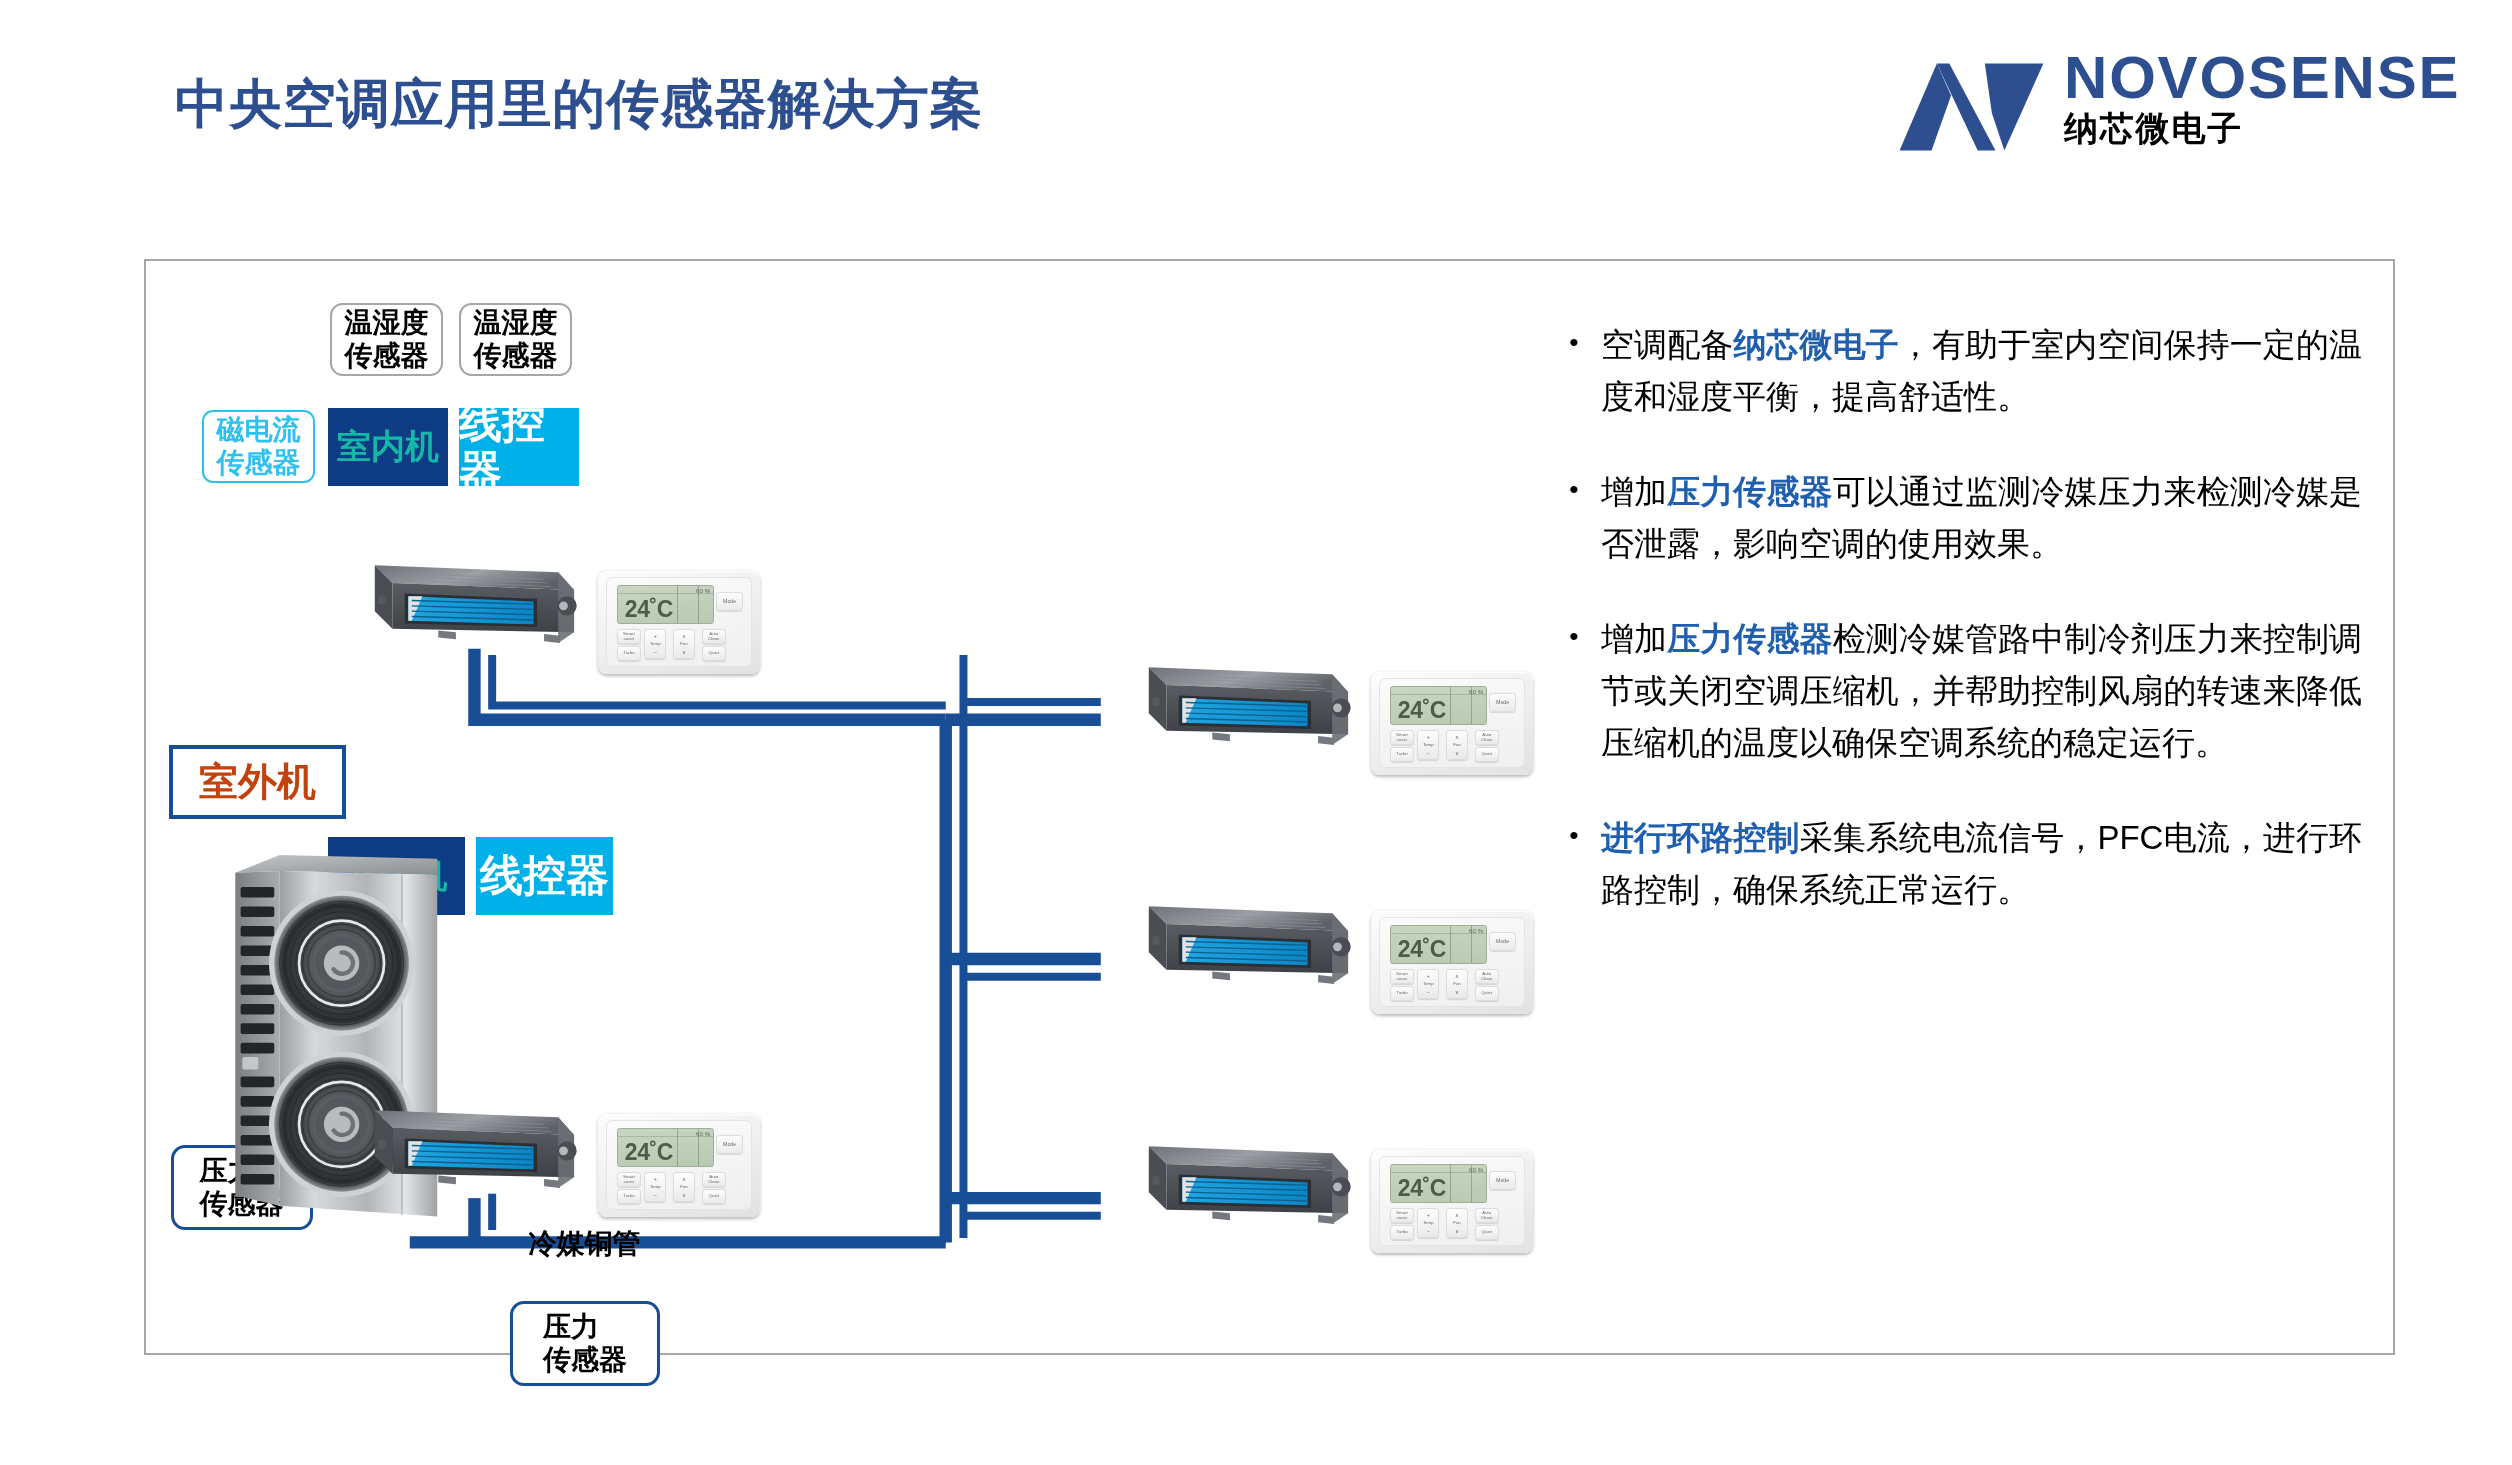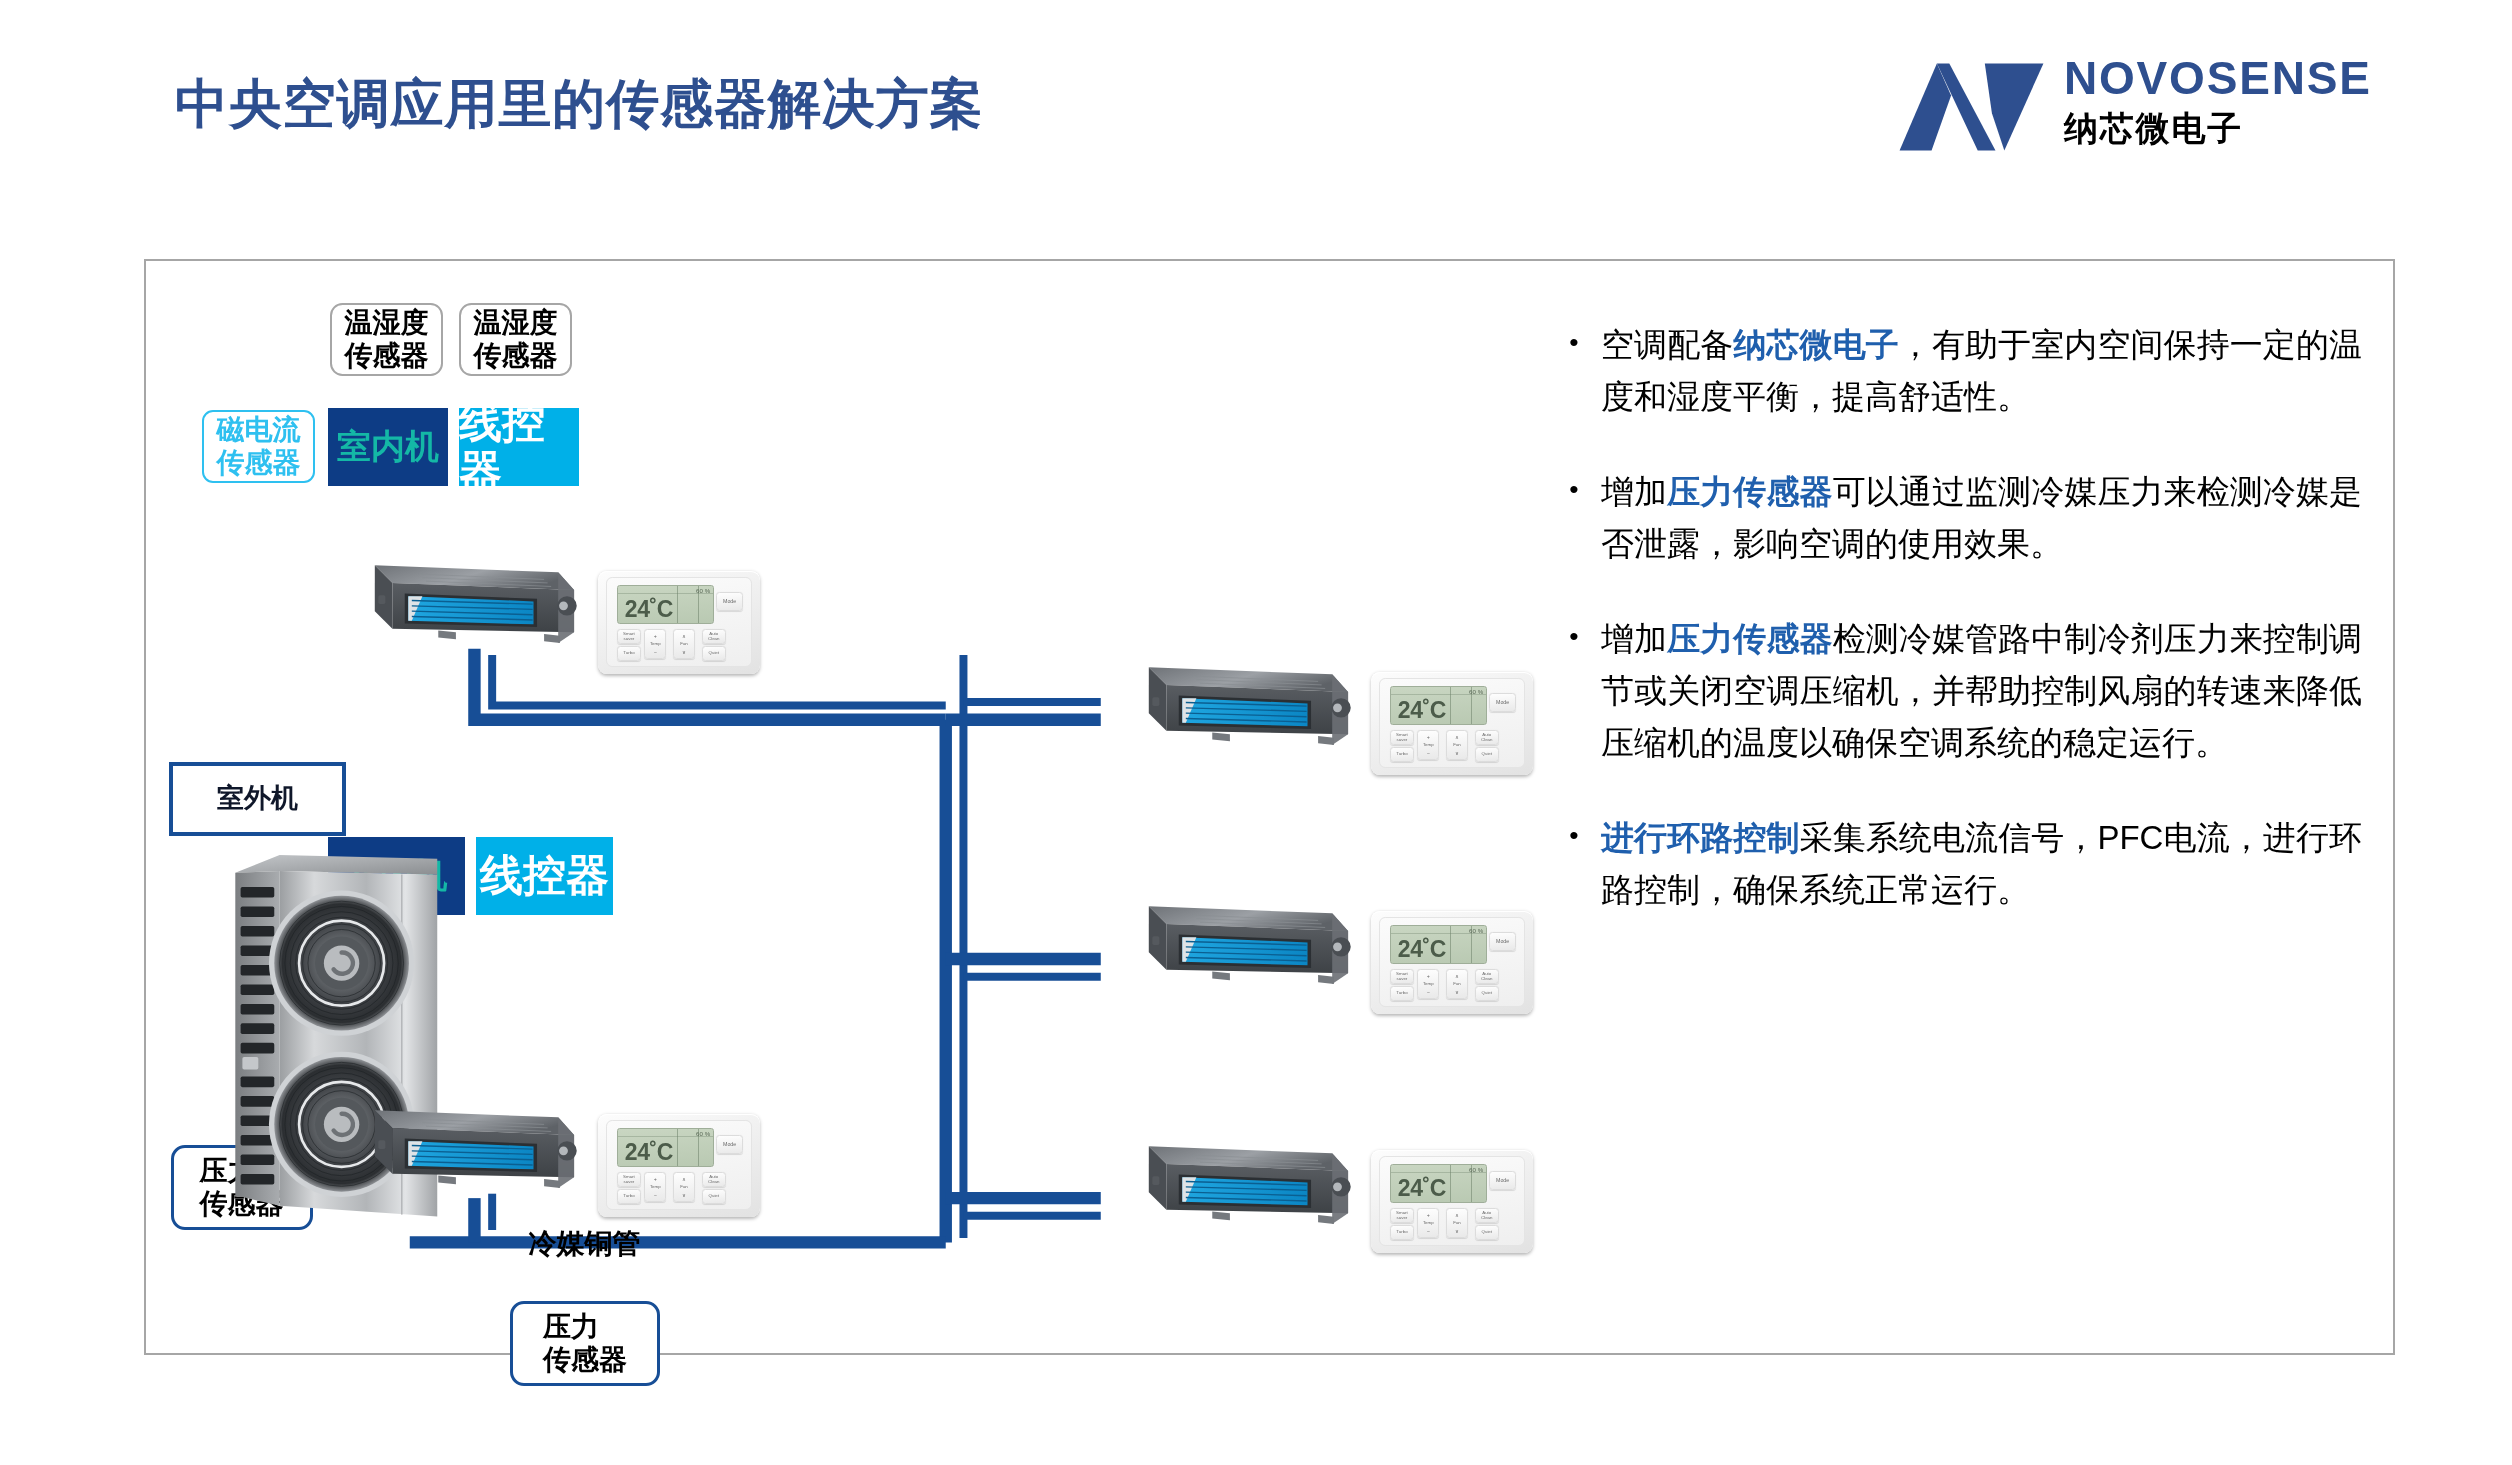--- a/index.html
+++ b/index.html
@@ -30,21 +30,21 @@
     width: 496px; height: 103px;
   }
   .logo-mark {
     position: absolute; left: 0; top: 0;
     width: 151px; height: 103px;
   }
   .logo-text {
     position: absolute; left: 168px; top: 1.8px;
   }
   .logo-en {
-    font-size: 46px;
+    font-size: 60px;
     font-weight: bold;
     color: #2e4f8f;
     letter-spacing: 1.8px;
     line-height: 50px;
     white-space: nowrap;
   }
   .logo-cn {
     font-size: 34px;
     font-weight: bold;
     color: #000000;
@@ -103,23 +103,22 @@
     border: 3.5px solid #174e96;
     border-radius: 14px;
     background: #fff;
     color: #000;
     font-size: 28px;
   }
   .lbl-outdoor {
     border: 4.4px solid #174e96;
     border-radius: 0;
     background: #fff;
-    color: #0f172a;
-    font-size: 27px;
-    margin-top: 17px;
+    color: #c2410c;
+    font-size: 39px;
   }
   .lbl-navy {
     background: #0d3c85;
     color: #14b8a6;
     font-size: 34px;
     border: none;
   }
   .lbl-cyan {
     background: #00b0e8;
     color: #fff;

